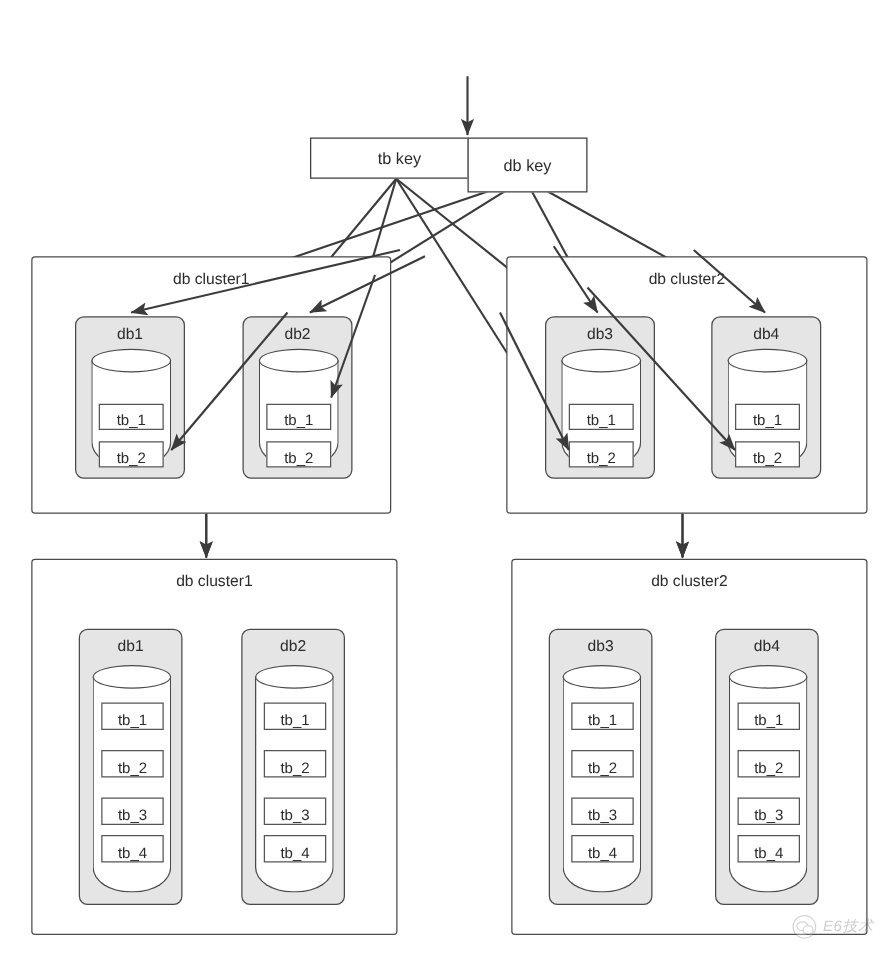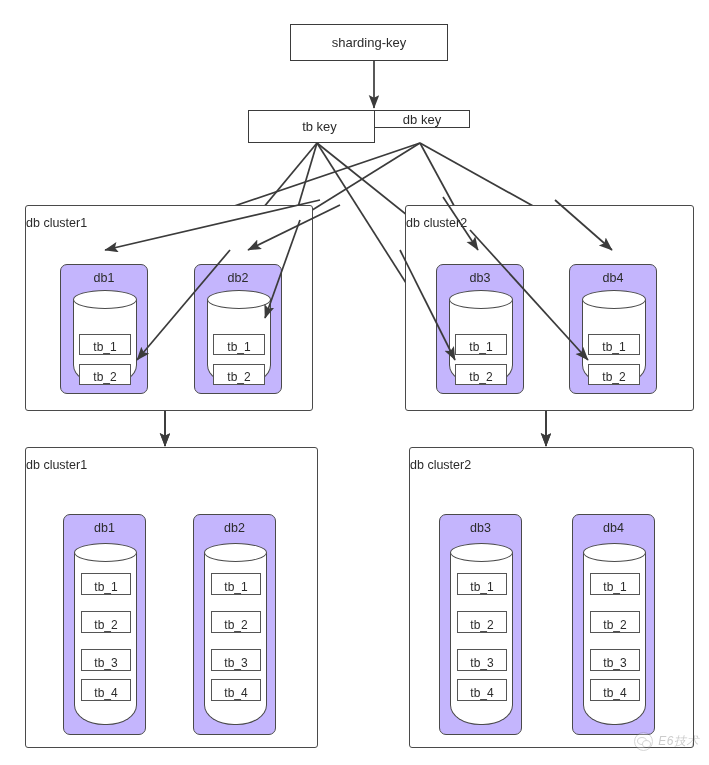--- a/index.html
+++ b/index.html
@@ -42,34 +42,33 @@
     position:absolute;
     box-sizing:border-box;
     border:1.4px solid #4a4a4a;
     border-radius:3px;
     background:#ffffff;
   }
   .cluster-label{
     position:absolute;
     left:0; right:0;
     top:10px;
-    text-align:left;
+    text-align:center;
     font-size:12.5px;
     color:#2b2b2b;
     white-space:nowrap;
   }
 
   
   .dbbox{
     position:absolute;
     box-sizing:border-box;
     border:1.4px solid #4a4a4a;
     border-radius:7px;
-    background:#c4b5fd;
-    margin-top:11px;
+    background:#e5e5e5;
   }
   .db-label{
     position:absolute;
     left:0; right:0;
     top:6px;
     text-align:center;
     font-size:12.5px;
     color:#2b2b2b;
     white-space:nowrap;
   }
@@ -173,29 +172,26 @@
       <line x1="317" y1="143" x2="137" y2="360"></line>
       <line x1="317" y1="143" x2="265" y2="318"></line>
       <line x1="317" y1="143" x2="455" y2="360"></line>
       <line x1="317" y1="143" x2="588" y2="360"></line>
 
       <line x1="165" y1="411" x2="165" y2="446"></line>
       <line x1="546" y1="411" x2="546" y2="446"></line>
     </g>
   </svg>
 
-  <div class="rect-node" style="left:290px; top:24px; width:158px; height:37px;">
-    <span>sharding-key</span>
-  </div>
 
   <div class="rect-node" style="left:248px; top:110px; width:127px; height:33px;padding-left:16px;">
     <span>tb key</span>
   </div>
 
-  <div class="rect-node" style="left:374px; top:110px; width:96px; height:18px;justify-content:center;">
+  <div class="rect-node" style="left:374px; top:110px; width:96px; height:44px;justify-content:center;">
     <span>db key</span>
   </div>
 
   <div class="cluster" style="left:25px; top:205px; width:288px; height:206px;">
     <div class="cluster-label">db cluster1</div>
 
     <div class="dbbox" style="left:34px; top:47px; width:88px; height:130px;">
       <div class="db-label">db1</div>
       <div class="cyl" style="left:12px; top:25px; width:64px; height:95px;">
         <div class="cyl-body"></div>

